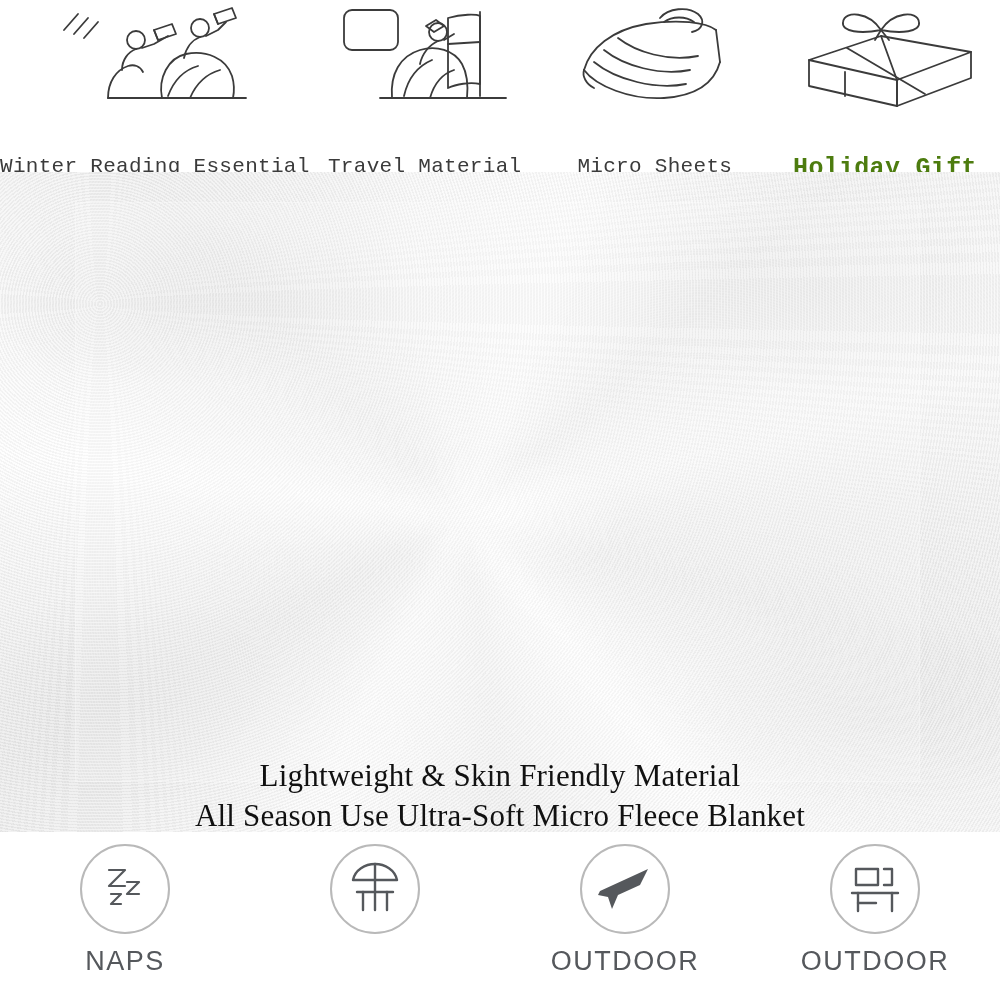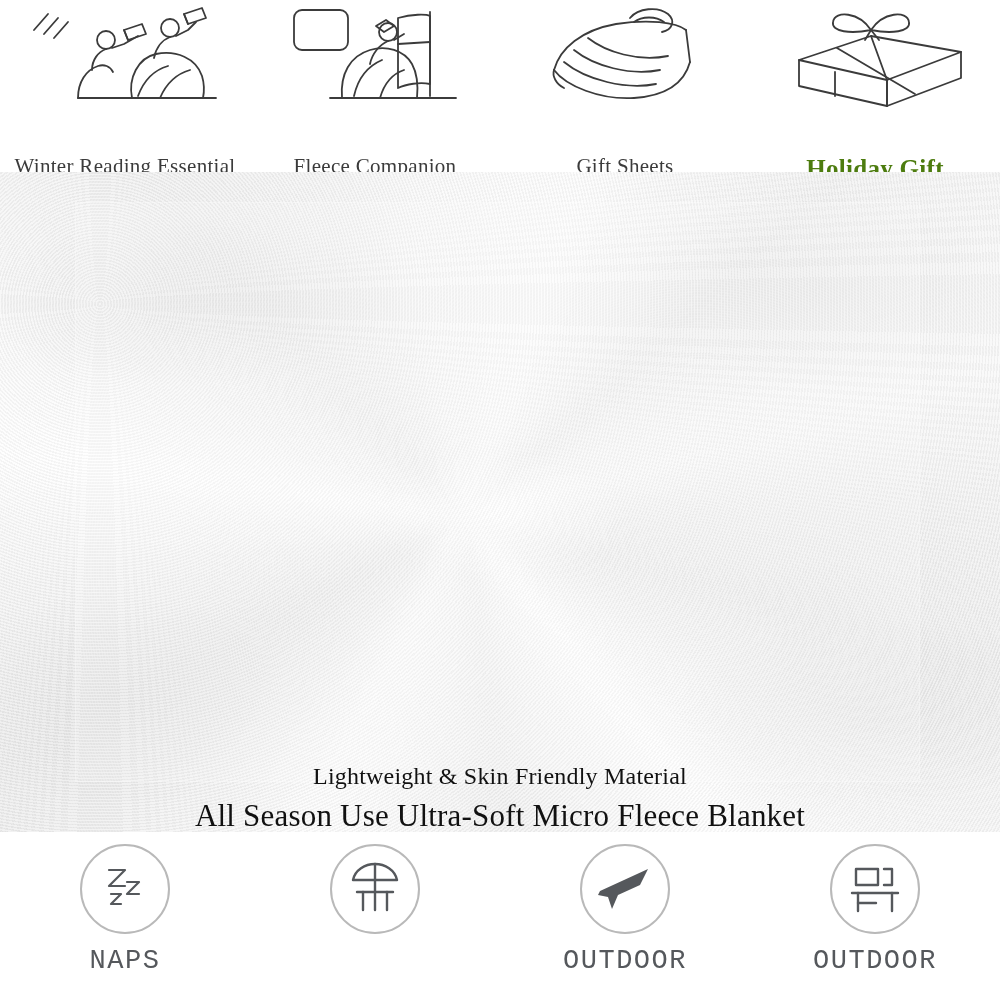--- a/index.html
+++ b/index.html
@@ -33,21 +33,21 @@
     justify-content: flex-start;
   }
   .top-art {
     height: 118px;
     width: 100%;
     display: flex;
     align-items: center;
     justify-content: center;
   }
   .top-label {
-    font-family: Liberation Serif, serif;
+    font-family: Liberation Mono, monospace;
     font-size: 21px;
     color: #3b3b3b;
     letter-spacing: 0.3px;
     white-space: nowrap;
     line-height: 1;
     margin-top: 44px;
   }
   .top-label.bold {
     font-size: 25px;
     font-weight: 700;
@@ -137,21 +137,21 @@
   .caption {
     position: absolute;
     left: 0;
     bottom: -4px;
     width: 1000px;
     text-align: center;
     font-family: "Liberation Serif", serif;
     color: #111111;
   }
   .caption-line1 {
-    font-size: 24px;
+    font-size: 31px;
     line-height: 40px;
     letter-spacing: 0.2px;
   }
   .caption-line2 {
     font-size: 31px;
     line-height: 40px;
     letter-spacing: 0.2px;
   }
 
   
@@ -176,21 +176,21 @@
     width: 86px; height: 86px;
     border-radius: 50%;
     border: 2px solid #b9b9b9;
     display: flex;
     align-items: center;
     justify-content: center;
     position: relative;
   }
   .bot-label {
     margin-top: 14px;
-    font-family: Liberation Mono, monospace;
+    font-family: Liberation Sans, sans-serif;
     font-size: 27px;
     color: #55585c;
     letter-spacing: 1.5px;
     line-height: 1;
   }
   svg { display: block; }
 </style>
 </head>
 <body>
 
@@ -238,41 +238,41 @@
         <path d="M108 41 C99 45 92 54 90 64"></path>
         <path d="M114 40 L124 34"></path>
         <path d="M96 26 L106 20 L114 26 L104 32 Z"></path>
 
         <path d="M62 98 C60 74 70 56 90 50 C106 45 124 50 132 64 C138 75 138 88 137 98"></path>
         <path d="M74 96 C78 78 88 66 102 60"></path>
         <path d="M100 98 C104 84 112 74 124 70"></path>
         <path d="M50 98 L176 98"></path>
       </svg>
     </div>
-    <div class="top-label">Fleece Companion</div>
+    <div class="top-label">Travel Material</div>
   </div>
 
   <div class="top-cell">
     <div class="top-art">
       <svg width="190" height="112" viewBox="0 0 190 112" fill="none" stroke="#3b3b3b" stroke-width="1.8" stroke-linecap="round" stroke-linejoin="round">
 
         <path d="M100 18 C108 8 128 6 138 14 C146 21 142 30 132 32"></path>
         <path d="M104 22 C112 16 126 16 134 22"></path>
 
         <path d="M24 70 C30 48 52 30 86 24 C118 19 146 22 156 30"></path>
         <path d="M156 30 L160 62"></path>
 
         <path d="M24 70 C36 86 70 100 104 98 C134 96 154 84 160 62"></path>
         <path d="M34 62 C56 80 96 90 126 84"></path>
         <path d="M44 50 C64 66 100 76 130 70"></path>
         <path d="M58 38 C76 52 108 62 138 56"></path>
         <path d="M24 70 C22 76 26 84 34 88"></path>
       </svg>
     </div>
-    <div class="top-label">Gift Sheets</div>
+    <div class="top-label">Micro Sheets</div>
   </div>
 
   <div class="top-cell">
     <div class="top-art">
       <svg width="200" height="112" viewBox="0 0 200 112" fill="none" stroke="#3b3b3b" stroke-width="1.8" stroke-linecap="round" stroke-linejoin="round">
 
         <path d="M96 30 C84 12 60 10 58 22 C56 32 76 34 96 30 Z"></path>
         <path d="M96 30 C108 12 132 10 134 22 C136 32 116 34 96 30 Z"></path>
         <path d="M96 30 L90 40 M96 30 L104 40"></path>
 

